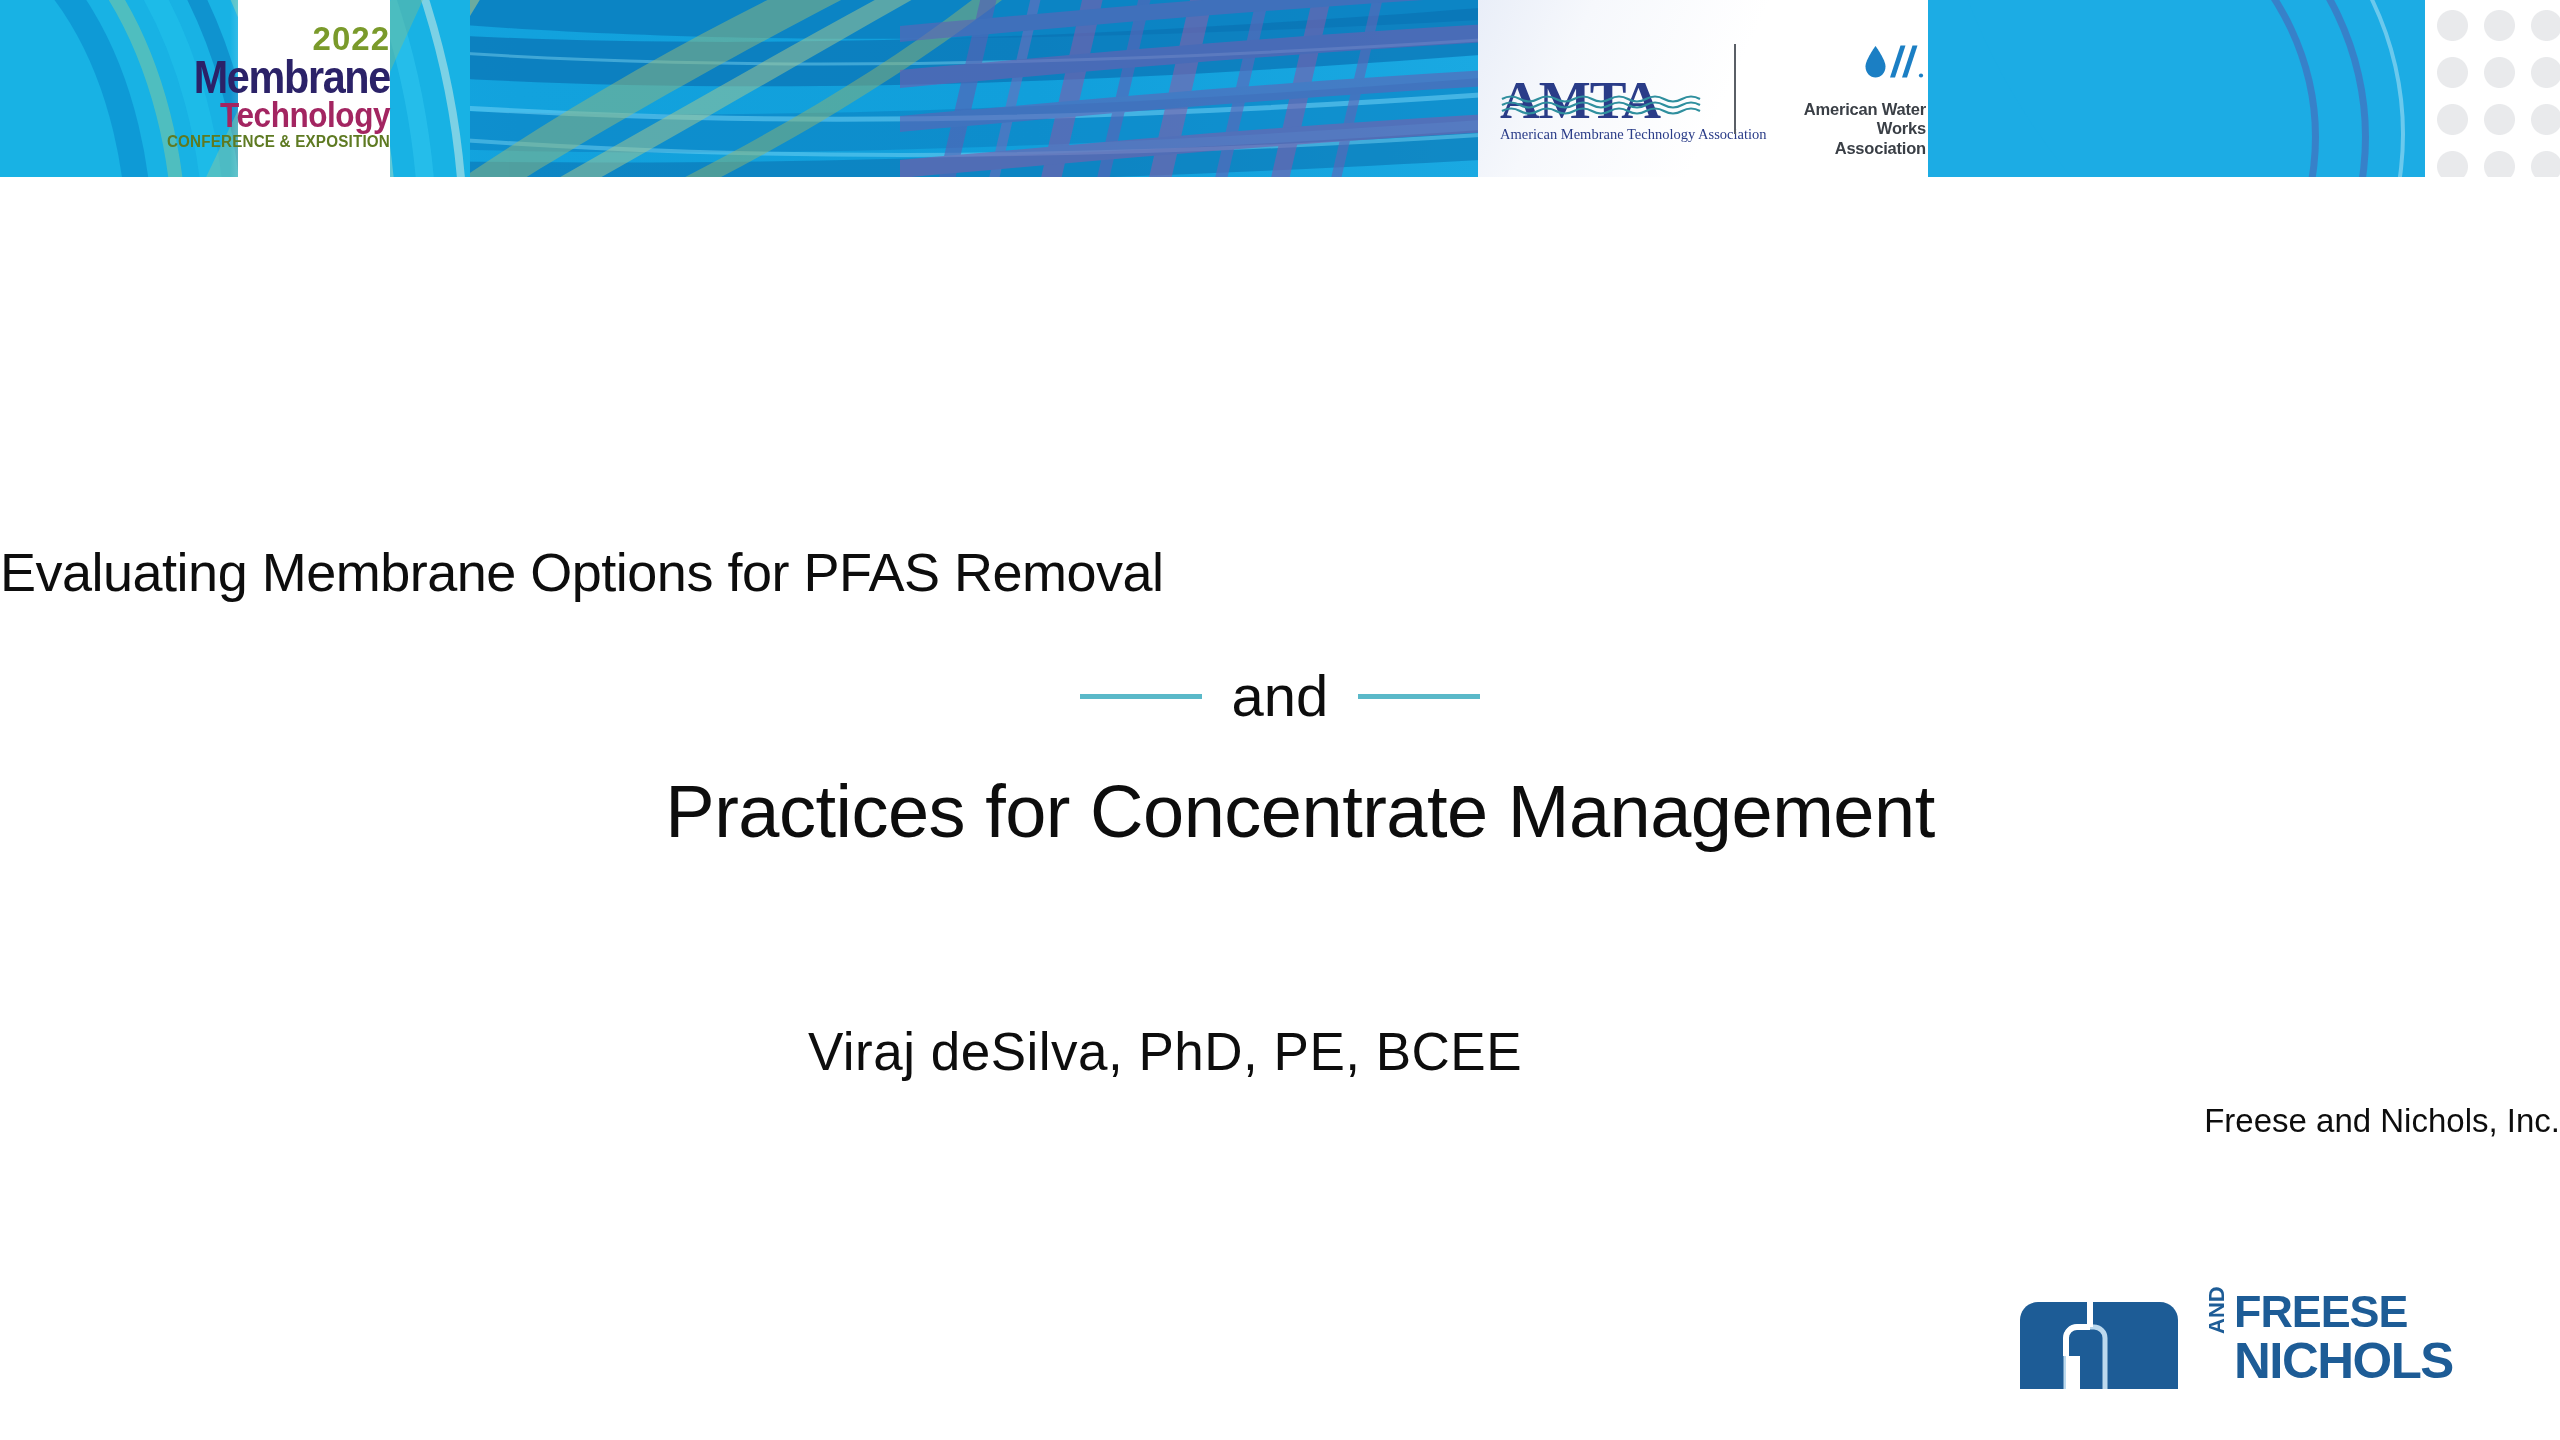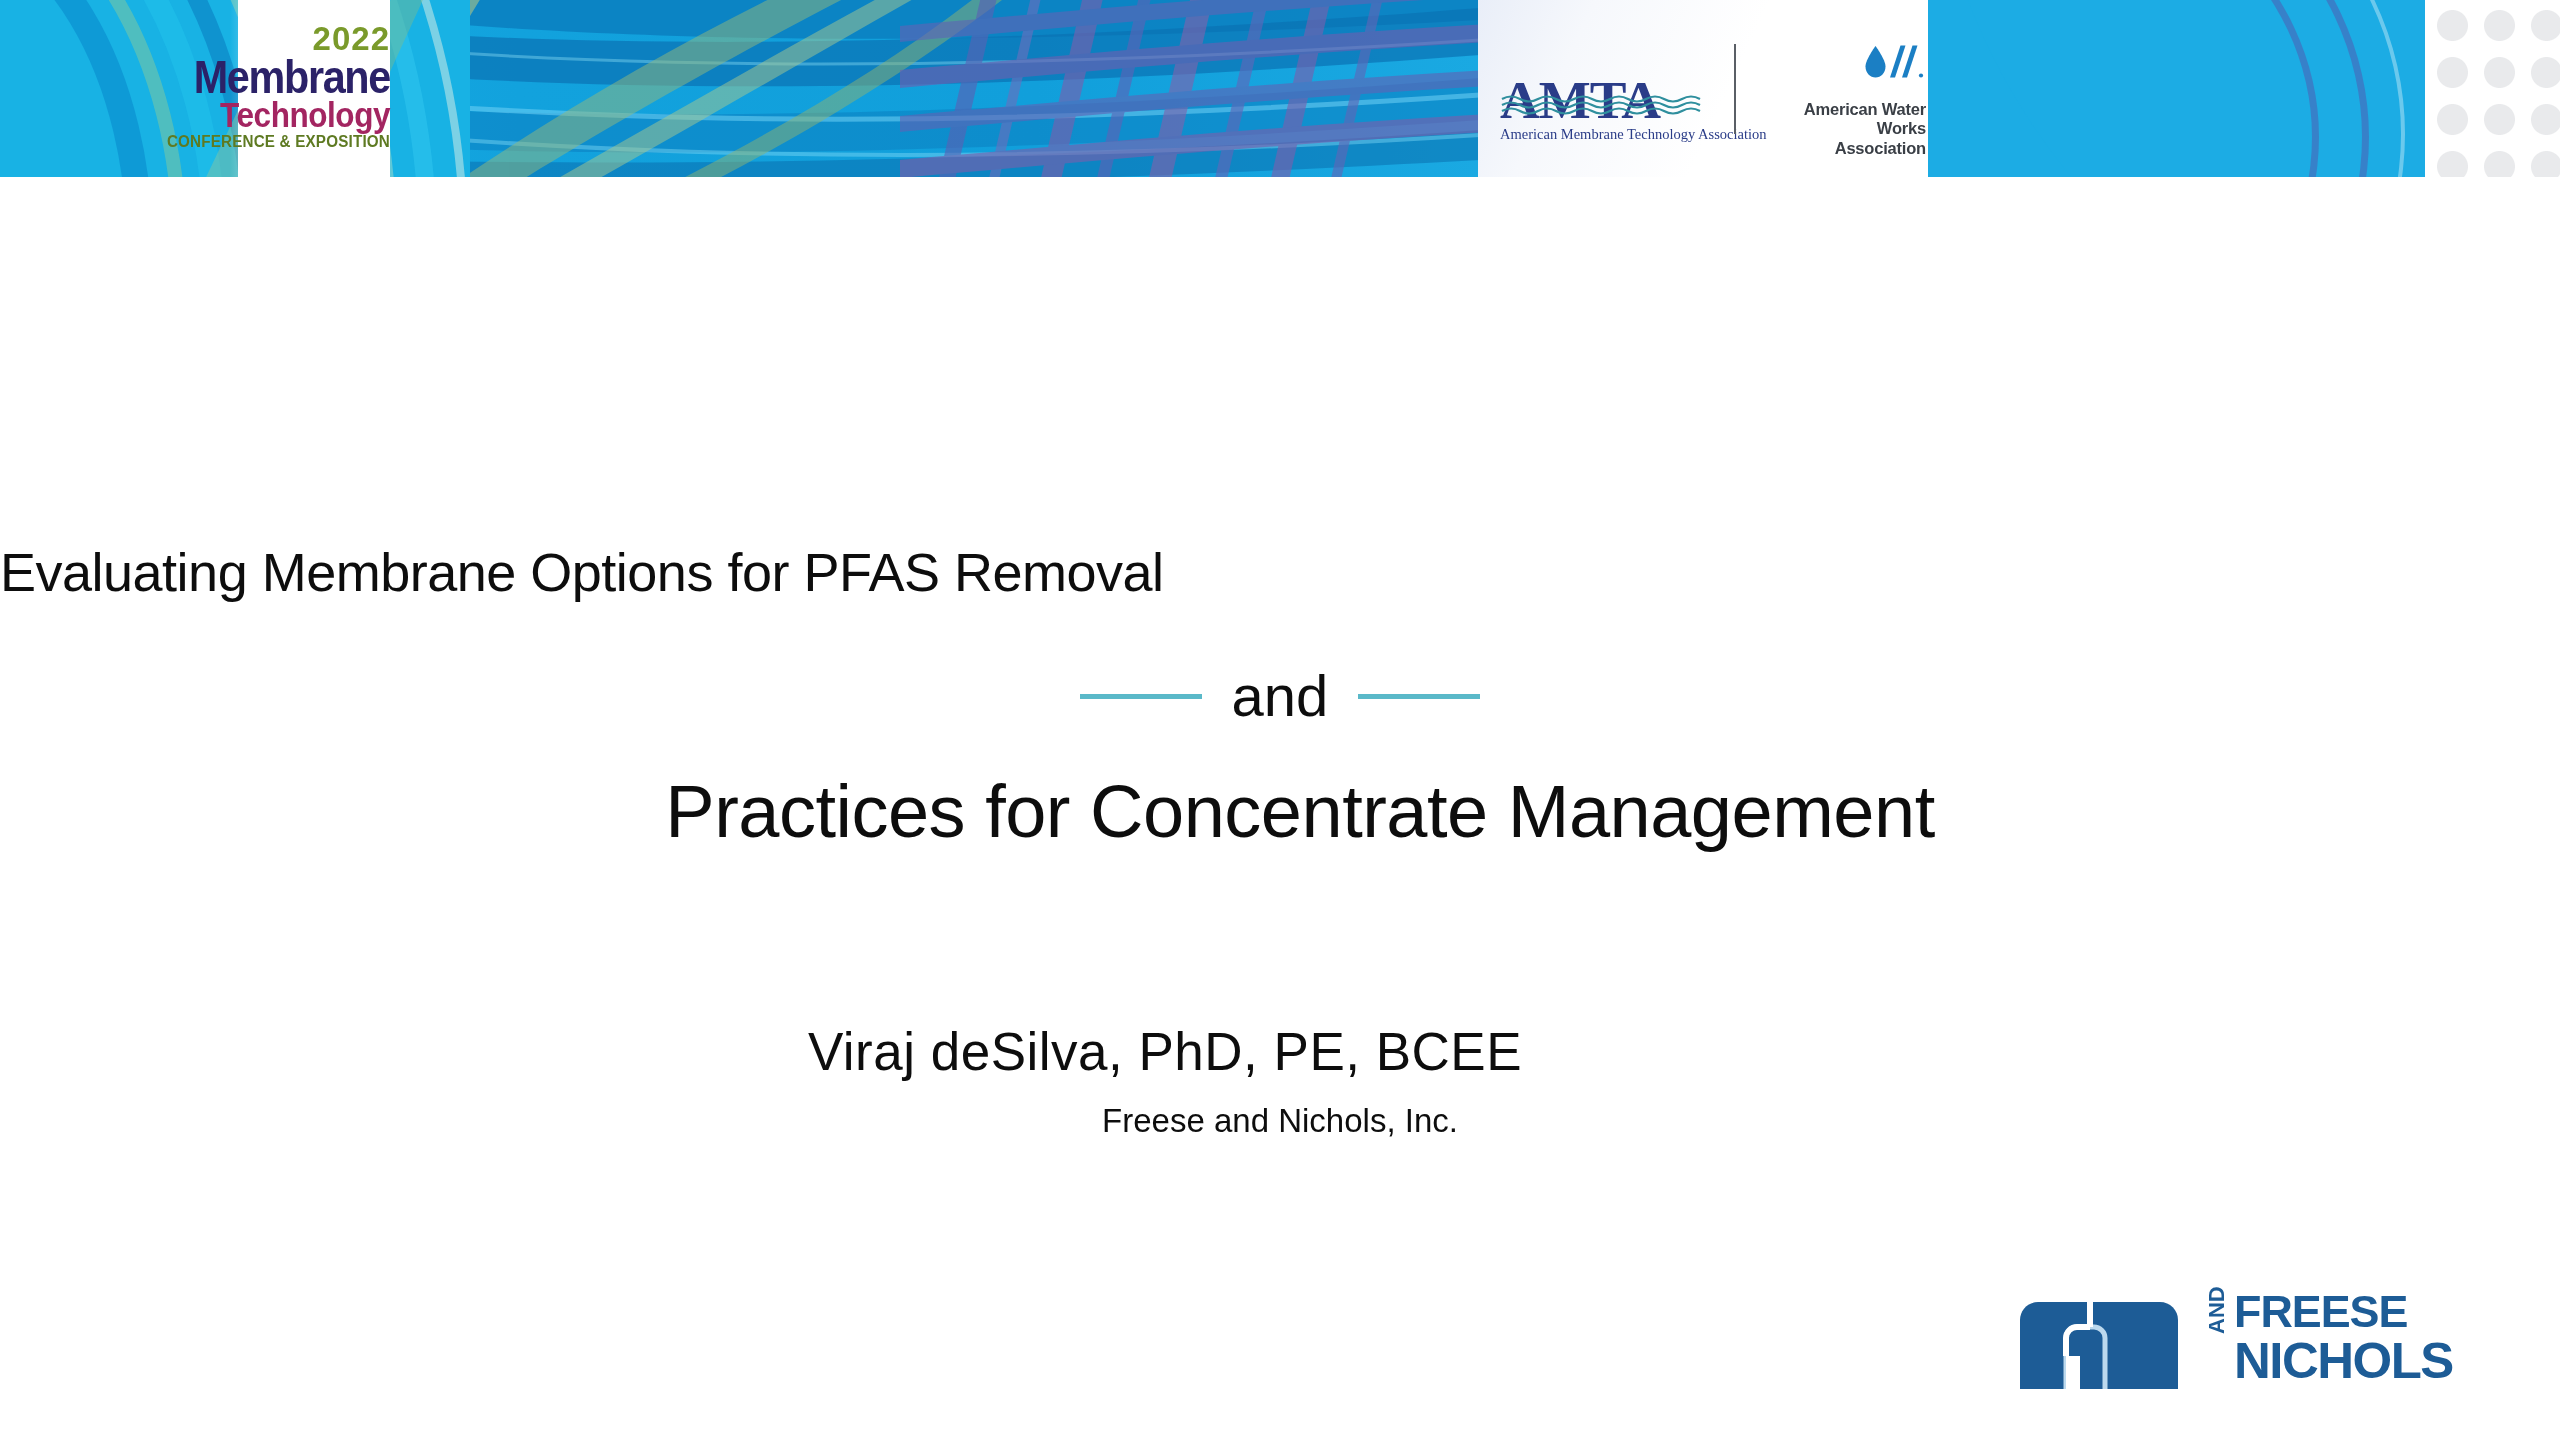--- a/index.html
+++ b/index.html
@@ -307,21 +307,21 @@
     font-size: 53px;
     font-weight: 400;
     color: #0d0d0d;
     letter-spacing: 0.5px;
     white-space: nowrap;
   }
   .presenter-org {
     position: absolute;
     left: 0; top: 925px;
     width: 2560px;
-    text-align: center;
+    text-align: right;
     font-family: "Liberation Sans", sans-serif;
     font-size: 33px;
     font-weight: 400;
     color: #0d0d0d;
     white-space: nowrap;
   }
 
   
   .fn-logo {
     position: absolute;

